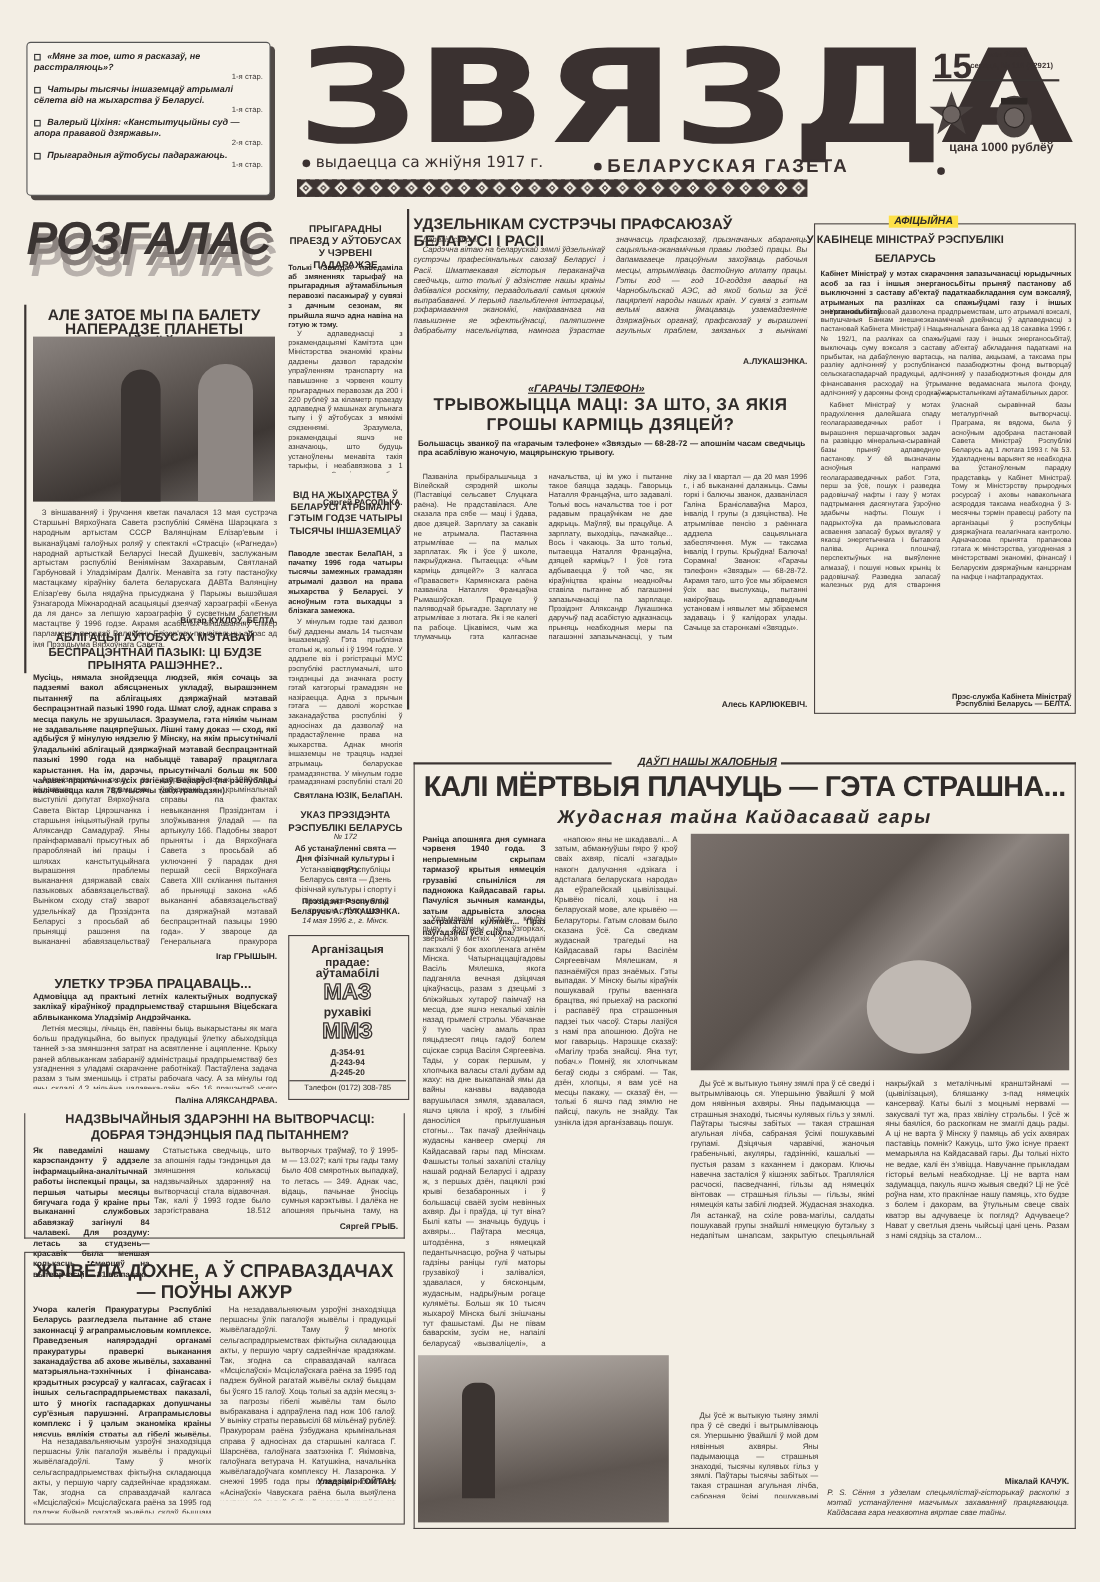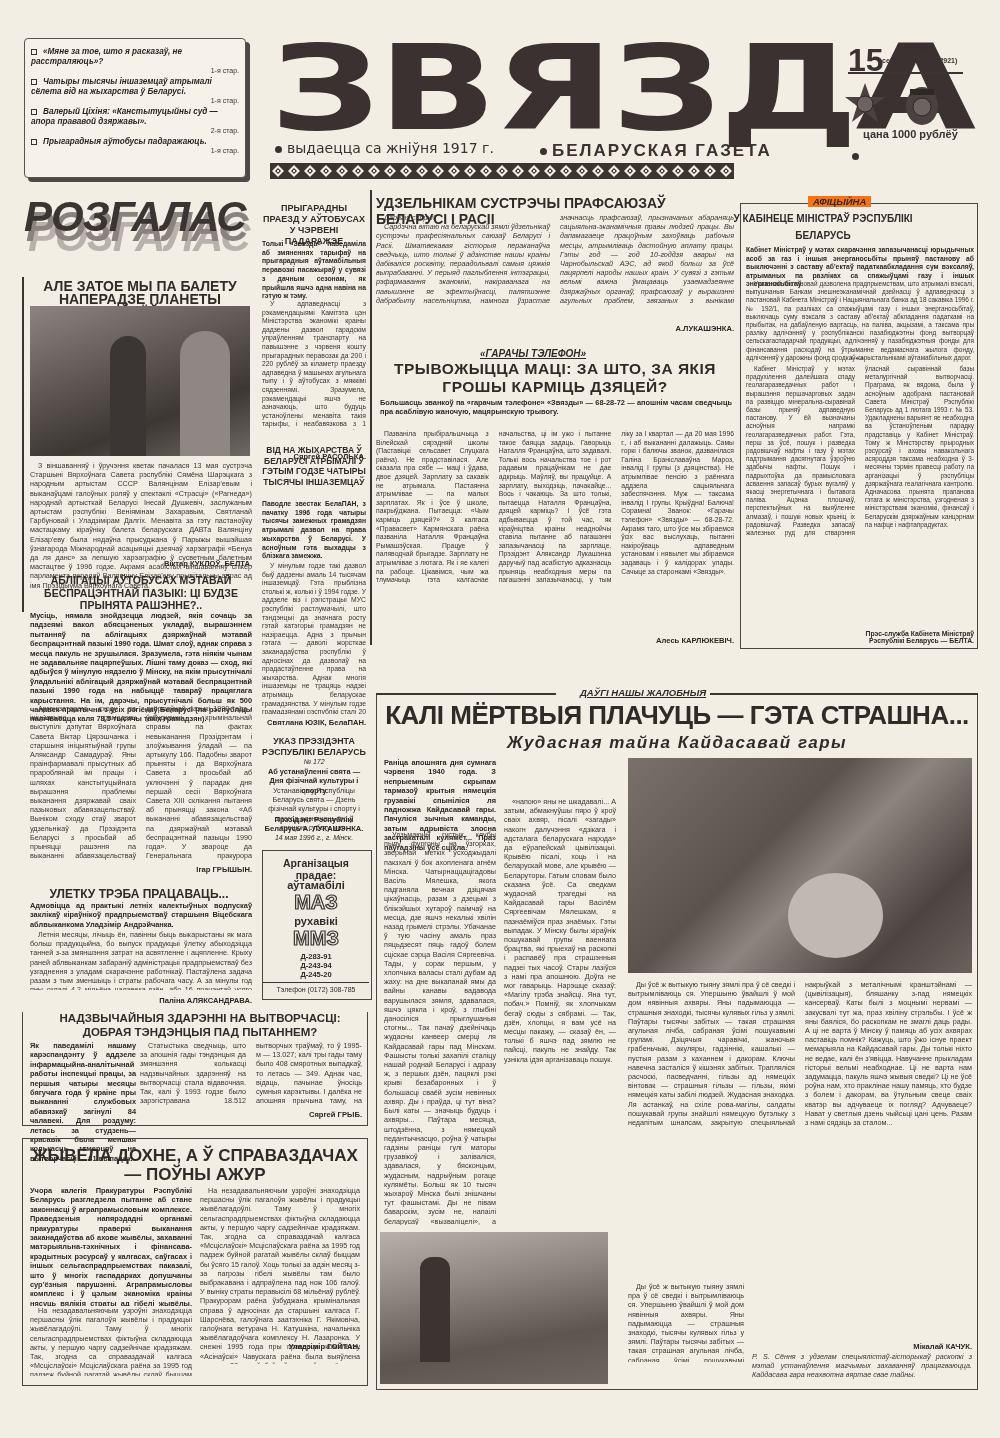--- a/index.html
+++ b/index.html
@@ -148,21 +148,21 @@
 <div class="abs txt" style="left:262px; top:786px; width:104px; text-align:center;">Устанавіць у Рэспубліцы Беларусь свята — Дзень фізічнай культуры і спорту і штогод адзначаць яго ў трэцюю суботу мая.</div>
 <div class="abs sig" style="left:262px; top:813px; width:104px; text-align:center;">Прэзідэнт Рэспублікі Беларусь А. ЛУКАШЭНКА.</div>
 <div class="abs" style="left:262px; top:834px; width:104px; font-size:7px; font-style:italic; text-align:center;">14 мая 1996 г., г. Мінск.</div>
 
 <div class="abs boxed" style="left:262px; top:850px; width:110px; height:150px; background:#f1ece2;">
   <div class="abs hd" style="left:0; top:6px; width:106px; font-size:10.5px;">Арганізацыя прадае:</div>
   <div class="abs hd" style="left:0; top:28px; width:106px; font-size:11px;">аўтамабілі</div>
   <div class="abs hd" style="left:0; top:40px; width:106px; font-size:20px; color:#f1ece2; -webkit-text-stroke:1.2px #3a3432;">МАЗ</div>
   <div class="abs hd" style="left:0; top:64px; width:106px; font-size:11px;">рухавікі</div>
   <div class="abs hd" style="left:0; top:76px; width:106px; font-size:20px; color:#f1ece2; -webkit-text-stroke:1.2px #3a3432;">ММЗ</div>
-  <div class="abs hd" style="left:0; top:101px; width:106px; font-size:7.5px;">Д-283-91</div>
+  <div class="abs hd" style="left:0; top:101px; width:106px; font-size:7.5px;">Д-354-91</div>
   <div class="abs hd" style="left:0; top:110px; width:106px; font-size:7.5px;">Д-243-94</div>
   <div class="abs hd" style="left:0; top:119px; width:106px; font-size:7.5px;">Д-245-20</div>
   <div class="abs rule" style="left:0; top:131px; width:106px; height:1px;"></div>
   <div class="abs" style="left:0; top:135px; width:106px; font-size:7px; text-align:center;">Тэлефон (0172) 308-785</div>
 </div>
 
 <div class="abs hd" style="left:376px; top:195px; width:360px; font-size:14px; text-align:left;">УДЗЕЛЬНІКАМ СУСТРЭЧЫ ПРАФСАЮЗАЎ БЕЛАРУСІ І РАСІІ</div>
 <div class="abs txt ital" style="left:376px; top:213px; width:358px; height:100px; column-count:2; column-gap:10px; overflow:hidden;">
   <p>Дарагія сябры!</p>
   <p>Сардэчна вітаю на беларускай зямлі ўдзельнікаў сустрэчы прафесіянальных саюзаў Беларусі і Расіі. Шматвекавая гісторыя пераканаўча сведчыць, што толькі ў адзінстве нашы краіны дабіваліся росквіту, пераадольвалі самыя цяжкія выпрабаванні. У перыяд паглыблення інтэграцыі, рэфармавання эканомікі, накіраванага на павышэнне яе эфектыўнасці, паляпшэнне дабрабыту насельніцтва, намнога ўзрастае значнасць прафсаюзаў, прызначаных абараняць сацыяльна-эканамічныя правы людзей працы. Вы дапамагаеце працоўным захоўваць рабочыя месцы, атрымліваць дастойную аплату працы. Гэты год — год 10-годдзя аварыі на Чарнобыльскай АЭС, ад якой больш за ўсё пацярпелі народы нашых краін. У сувязі з гэтым вельмі важна ўмацаваць узаемадзеянне дзяржаўных органаў, прафсаюзаў у вырашэнні агульных праблем, звязаных з вынікамі катастрофы. Мы зацікаўлены ў сацыяльным партнёрстве з моцнымі прафесіянальнымі саюзамі, якія дзейнічалі б канструктыўна і адказна ў інтарэсах нашых народаў і стабільнасці ў дзяржавах. Спадзяюся, што ваша сустрэча будзе садзейнічаць далейшаму развіццю адносінаў паміж прафсаюзамі Беларусі і Расіі, іншых краін — удзельніц СНД, працэсу збліжэння народаў. Моцнага вам здароўя, шчасця і плённай работы.</p>
@@ -171,21 +171,21 @@
 
 <div class="abs" style="left:480px; top:348px; font-size:10px; font-weight:bold; font-style:italic; text-decoration:underline;">«ГАРАЧЫ ТЭЛЕФОН»</div>
 <div class="abs hd" style="left:376px; top:360px; width:358px; font-size:15.5px; line-height:18px; letter-spacing:0.5px;">ТРЫВОЖЫЦЦА МАЦІ: ЗА ШТО, ЗА ЯКІЯ ГРОШЫ КАРМІЦЬ ДЗЯЦЕЙ?</div>
 <div class="abs lead" style="left:380px; top:398px; width:352px;">Большасць званкоў па «гарачым тэлефоне» «Звязды» — 68-28-72 — апошнім часам сведчыць пра асаблівую жаночую, мацярынскую трывогу.</div>
 <div class="abs txt cols3" style="left:376px; top:430px; width:358px; height:213px; overflow:hidden; font-size:6.8px; line-height:8.6px;">
     <p>Пазваніла прыбіральшчыца з Вілейскай сярэдняй школы (Паставіцкі сельсавет Слуцкага раёна). Не прадставілася. Але сказала пра сябе — мацi і ўдава, двое дзяцей. Зарплату за сакавік не атрымала. Пастаянна атрымлівае — па малых зарплатах. Як і ўсе ў школе, пакрыўджана. Пытаецца: «Чым карміць дзяцей?» З калгаса «Правасвет» Кармянскага раёна пазваніла Наталля Францаўна Рымашэўская. Працуе ў паляводчай брыгадзе. Зарплату не атрымлівае з лютага. Як і яе калегі па рабоце. Цікавімся, чым жа тлумачыць гэта калгаснае начальства, ці ім ужо і пытанне такое баяцца задаць. Гаворыць Наталля Францаўна, што задавалі. Толькі вось начальства тое і рот радавым працаўнікам не дае адкрыць. Маўляў, вы працуйце. А зарплату, выходзіць, пачакайце... Вось і чакаюць. За што толькі, пытаецца Наталля Францаўна, дзяцей карміць? І ўсё гэта адбываецца ў той час, як кіраўніцтва краіны неаднойчы ставіла пытанне аб пагашэнні запазычанасці па зарплаце. Прэзідэнт Аляксандр Лукашэнка даручыў пад асабістую адказнасць прыняць неабходныя меры па пагашэнні запазычанасці, у тым ліку за І квартал — да 20 мая 1996 г., і аб выкананні далажыць. Самы горкі і балючы званок, дазванілася Галіна Браніславаўна Мароз, інвалід І групы (з дзяцінства). Не атрымлівае пенсію з раённага аддзела сацыяльнага забеспячэння. Муж — таксама інвалід І групы. Крыўдна! Балюча! Сорамна! Званок: «Гарачы тэлефон» «Звязды» — 68-28-72. Акрамя таго, што ўсе мы збіраемся ўсіх вас выслухаць, пытанні накіроўваць адпаведным установам і нявылет мы збіраемся задаваць і ў калідорах улады. Сачыце за старонкамі «Звязды».</p>
   </div>
 <div class="abs sig" style="left:620px; top:634px; width:114px;">Алесь КАРЛЮКЕВІЧ.</div>
 
 <div class="abs boxed" style="left:740px; top:203px; width:238px; height:446px;"></div>
-<div class="abs" style="left:808px; top:196px; padding:0 5px; background:#f97316; font-size:9.5px; font-weight:bold; font-style:italic;">АФІЦЫЙНА</div>
+<div class="abs" style="left:808px; top:196px; padding:0 5px; background:#fde047; font-size:9.5px; font-weight:bold; font-style:italic;">АФІЦЫЙНА</div>
 <div class="abs hd" style="left:708px; top:210px; width:230px; font-size:10px; line-height:17px;">У КАБІНЕЦЕ МІНІСТРАЎ РЭСПУБЛІКІ БЕЛАРУСЬ</div>
 <div class="abs lead" style="left:746px; top:246px; width:228px; font-size:6.8px; line-height:8.6px;">Кабінет Міністраў у мэтах скарачэння запазычанасці юрыдычных асоб за газ і іншыя энерганосьбіты прыняў пастанову аб выключэнні з саставу аб'ектаў падаткаабкладання сум вэксаляў, атрыманых па разліках са спажыўцамі газу і іншых энерганосьбітаў.</div>
 <div class="abs txt" style="left:746px; top:280px; width:228px; font-size:6.4px; line-height:8.2px;">
     <p>Указанай пастановай дазволена прадпрыемствам, што атрымалі вэксалі, выпушчаныя Банкам знешнеэканамічнай дзейнасці ў адпаведнасці з пастановай Кабінета Міністраў і Нацыянальнага банка ад 18 сакавіка 1996 г. № 192/1, па разліках са спажыўцамі газу і іншых энерганосьбітаў, выключаць суму вэксаля з саставу аб'ектаў абкладання падаткамі на прыбытак, на дабаўленую вартасць, на паліва, акцызамі, а таксама пры разліку адлічэнняў у рэспубліканскі пазабюджэтны фонд вытворцаў сельскагаспадарчай прадукцыі, адлічэнняў у пазабюджэтныя фонды для фінансавання расходаў на ўтрыманне ведамаснага жылога фонду, адлічэнняў у дарожны фонд сродкаў карыстальнікамі аўтамабільных дарог.</p>
   </div>
 <div class="abs" style="left:850px; top:355px; font-size:8px;">* * *</div>
 <div class="abs txt cols2" style="left:746px; top:365px; width:228px; height:265px; overflow:hidden; font-size:6.4px; line-height:8.2px;">
     <p>Кабінет Міністраў у мэтах прадухілення далейшага спаду геолагаразведачных работ і вырашэння першачарговых задач па развіццю мінеральна-сыравінай базы прыняў адпаведную пастанову. У ёй вызначаны асноўныя напрамкі геолагаразведачных работ. Гэта, перш за ўсё, пошук і разведка радовішчаў нафты і газу ў мэтах падтрымання дасягнутага ўзроўню здабычы нафты. Пошук і падрыхтоўка да прамысловага асваення запасаў бурых вугаляў у якасці энергетычнага і бытавога паліва. Ацэнка плошчаў, перспектыўных на выяўленне алмазаў, і пошукі новых крыніц іх радовішчаў. Разведка запасаў жалезных руд для стварэння ўласнай сыравіннай базы металургічнай вытворчасці. Праграма, як вядома, была ў асноўным адобрана пастановай Савета Міністраў Рэспублікі Беларусь ад 1 лютага 1993 г. № 53. Удакладнены варыянт яе неабходна ва ўстаноўленым парадку прадставіць у Кабінет Міністраў. Тому ж Міністэрству прыродных рэсурсаў і аховы навакольнага асяроддзя таксама неабходна ў 3-месячны тэрмін правесці работу па арганізацыі ў рэспубліцы дзяржаўнага геалагічнага кантролю. Адначасова прынята прапанова гэтага ж міністэрства, узгодненая з міністэрствамі эканомікі, фінансаў і Беларускім дзяржаўным канцэрнам па нафце і нафтапрадуктах.</p>
   </div>
 <div class="abs sig" style="left:860px; top:628px; width:114px; font-size:6.8px;">Прэс-служба Кабінета Міністраў Рэспублікі Беларусь — БЕЛТА.</div>
@@ -194,21 +194,21 @@
 <div class="abs rule" style="left:376px; top:693px; width:180px; height:1.5px;"></div>
 <div class="abs rule" style="left:710px; top:693px; width:268px; height:1.5px;"></div>
 <div class="abs" style="left:580px; top:687px; font-size:9.5px; font-weight:bold; font-style:italic; text-decoration:underline;">ДАЎГІ НАШЫ ЖАЛОБНЫЯ</div>
 <div class="abs hd" style="left:380px; top:700px; width:594px; font-size:26px; letter-spacing:-0.5px;">КАЛІ МЁРТВЫЯ ПЛАЧУЦЬ — ГЭТА СТРАШНА...</div>
 <div class="abs hd" style="left:380px; top:733px; width:594px; font-size:17px; font-style:italic; letter-spacing:1.5px;">Жудасная тайна Кайдасавай гары</div>
 
 <div class="abs lead" style="left:384px; top:758px; width:112px;">Раніца апошняга дня сумнага чэрвеня 1940 года. З непрыемным скрыпам тармазоў крытыя нямецкія грузавікі спыніліся ля падножжа Кайдасавай гары. Пачуліся зычныя каманды, затым адрывіста злосна застракаталі кулямёт... Праз паўгадзіны ўсё сціхла.</div>
 <div class="abs txt" style="left:384px; top:830px; width:112px; height:395px; overflow:hidden;">
     <p>Удзьмаючы густых клубы пылу, фургоны на ўзгорках, зверынай меткіх ўсходжыдалі пакзхалі ў бок ахопленага агнём Мінска. Чатырнаццацігадовы Васіль Мялешка, якога падганяла вечная дзіцячая цікаўнасць, разам з дзецьмі з бліжэйшых хутароў паімчаў на месца, дзе яшчэ некалькі хвілін назад грымелі стрэлы. Убачанае ў тую часіну амаль праз пяцьдзесят пяць гадоў болем сціскае сэрца Васіля Сяргеевіча. Тады, у сорак першым, у хлопчыка валасы сталі дубам ад жаху: на дне выкапанай ямы да вайны канавы вадавода варушылася зямля, здавалася, яшчэ цякла і кроў, з глыбіні даносіліся прыглушаныя стогны... Так пачаў дзейнічаць жудасны канвеер смерці ля Кайдасавай гары пад Мінскам. Фашысты толькі захапілі сталіцу нашай роднай Беларусі і адразу ж, з першых дзён, пацяклі рэкі крыві безабаронных і ў большасці сваёй зусім невінных ахвяр. Ды і праўда, ці тут віна? Былі каты — значыць будуць і ахвяры... Паўтара месяца, штодзённа, з нямецкай педантычнасцю, роўна ў чатыры гадзіны раніцы гулі маторы грузавікоў і заліваліся, здавалася, у бясконцым, жудасным, надрыўным рогаце кулямёты. Больш як 10 тысяч жыхароў Мінска былі знішчаны тут фашыстамі. Ды не півам баварскім, зусім не, напаілі беларусаў «вызваліцелі», а крупнінкамі сталлю і свінцом, усіх, без разбору.</p>
   </div>
-<div class="abs txt" style="left:504px; top:797px; width:112px; height:470px; overflow:hidden;">
+<div class="abs txt" style="left:504px; top:758px; width:112px; height:470px; overflow:hidden;">
     <p>«напою» яны не шкадавалі... А затым, абмакнуўшы пяро ў кроў сваіх ахвяр, пісалі «загады» накогн далучэння «дзікага і адсталага беларускага народа» да еўрапейскай цывілізацыі. Крывёю пісалі, хоць і на беларускай мове, але крывёю — Беларуторы. Гатым словам было сказана ўсё. Са сведкам жудаснай трагедыі на Кайдасавай гары Васілём Сяргеевічам Мялешкам, я пазнаёміўся праз знаёмых. Гэты выпадак. У Мінску былы кіраўнік пошукавай групы ваеннага брацтва, які прыехаў на раскопкі і распавёў пра страшэнныя падзеі тых часоў. Стары лазіўся з намі пра апошнюю. Доўга не мог гаварыць. Нарэшце сказаў: «Магілу трэба знайсці. Яна тут, побач.» Помніў, як хлопчыкам бегаў сюды з сябрамі. — Так, дзён, хлопцы, я вам усё на месцы пакажу, — сказаў ён, — толькі б яшчэ пад зямлю не пайсці, пакуль не знайду. Так узнікла ідэя арганізаваць пошук.</p>
   </div>
 
 <div class="abs photo" style="left:628px; top:758px; width:344px; height:215px; background:linear-gradient(135deg,#7a716c 0%,#5a524d 40%,#8c847f 55%,#4b4440 80%,#6a625d 100%);">
   <div class="abs" style="left:160px; top:115px; width:95px; height:85px; background:#c0b9b3; border-radius:50%;"></div>
 </div>
 
 <div class="abs txt cols2" style="left:628px; top:980px; width:344px; height:300px; overflow:hidden;">
     <p>Ды ўсё ж вытыкую тыяну зямлі пра ў сё сведкі і вытрымліваюць ся. Упершыню ўвайшлі ў мой дом нявінныя ахвяры. Яны падымаюцца — страшныя знаходкі, тысячы кулявых гільз у зямлі. Паўтары тысячы забітых — такая страшная агульная лічба, сабраная ўсімі пошукавымі групамі. Дзіцячыя чаравічкі, жаночыя грабеньчыкі, акуляры, гадзіннікі, кашалькі — пустыя разам з каханнем і дакорам. Ключы навечна засталіся ў кішэнях забітых. Трапляліся расчоскі, пасведчанні, гільзы ад нямецкіх вінтовак — страшныя гільзы — гільзы, якімі нямецкія каты забілі людзей. Жудасная знаходка. Ля астанкаў, на схіле рова-магілы, салдаты пошукавай групы знайшлі нямецкую бутэльку з недапітым шнапсам, закрытую спецыяльнай накрыўкай з металічнымі кранштэйнамі — (цывілізацыя), бляшанку з-пад нямецкіх кансерваў. Каты былі з моцнымі нервамі — закусвалі тут жа, праз хвіліну стрэльбы. І ўсё ж яны баяліся, бо раскопкам не змаглі даць рады. А ці не варта ў Мінску ў памяць аб усіх ахвярах паставіць помнік? Кажуць, што ўжо існуе праект мемарыяла на Кайдасавай гары. Ды толькі ніхто не ведае, калі ён з'явіцца. Навучанне прыкладам гісторыі вельмі неабходнае. Ці не варта нам задумацца, пакуль яшчэ жывыя сведкі? Ці не ўсё роўна нам, хто праклінае нашу памяць, хто будзе з болем і дакорам, ва ўтульным свеце сваіх кватэр вы адчуваеце іх погляд? Адчуваеце? Нават у светлыя дзень чыйсьці цані цень. Разам з намі сядзіць за сталом...</p>
   </div>

